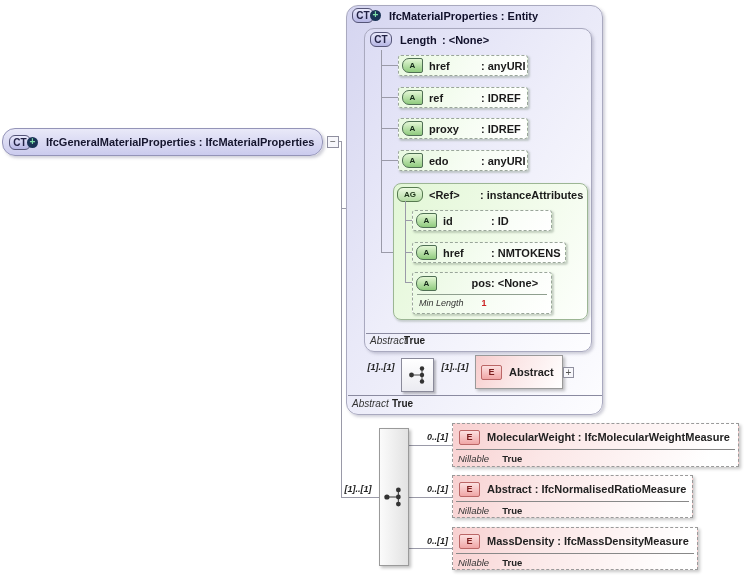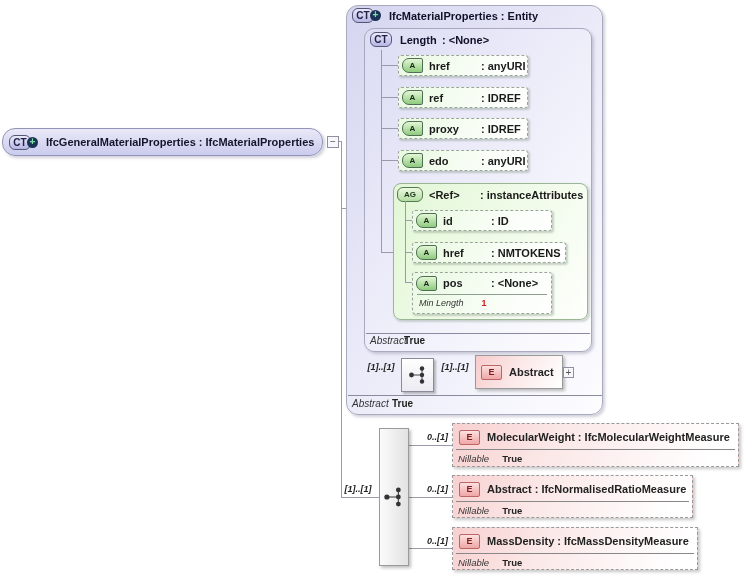--- a/index.html
+++ b/index.html
@@ -74,21 +74,21 @@
   .ag-header{position:absolute;left:397px;top:187px;display:flex;align-items:center;
     font-size:11px;font-weight:bold;color:#1a1a1a;white-space:nowrap;}
   .ag-header .n{margin-left:6px;width:51px;}
 
   
   .attr-tall{position:absolute;border:1px dashed #9aa69a;border-radius:3px;
     background:linear-gradient(120deg,#e9f9e1 0%,#f7fdf4 55%,#ffffff 100%);
     box-shadow:1.5px 1.5px 2px rgba(110,130,110,.35);box-sizing:border-box;}
   .attr-tall .row1{height:20px;display:flex;align-items:center;padding-left:3px;
     font-size:11px;font-weight:bold;color:#1a1a1a;white-space:nowrap;}
-  .attr-tall .row1 .name{margin-left:6px;width:48px;}
+  .attr-tall .row1 .name{margin-left:6px;width:48px;text-align:right;}
   .attr-tall .sep{height:1px;background:#8f9f8f;margin:1px 4px 0 4px;}
   .attr-tall .row2{display:flex;align-items:flex-end;padding:3px 8px 0 6px;font-size:9px;}
   .facet-label{font-style:italic;color:#333;}
   .facet-value{font-weight:bold;color:#cc2222;margin-left:18px;}
 
   
   .sepline{position:absolute;height:1px;background:#8a8aa0;}
   .flag-label{position:absolute;font-size:10px;font-style:italic;color:#333;}
   .flag-value{position:absolute;font-size:10px;font-weight:bold;color:#222;}
 

